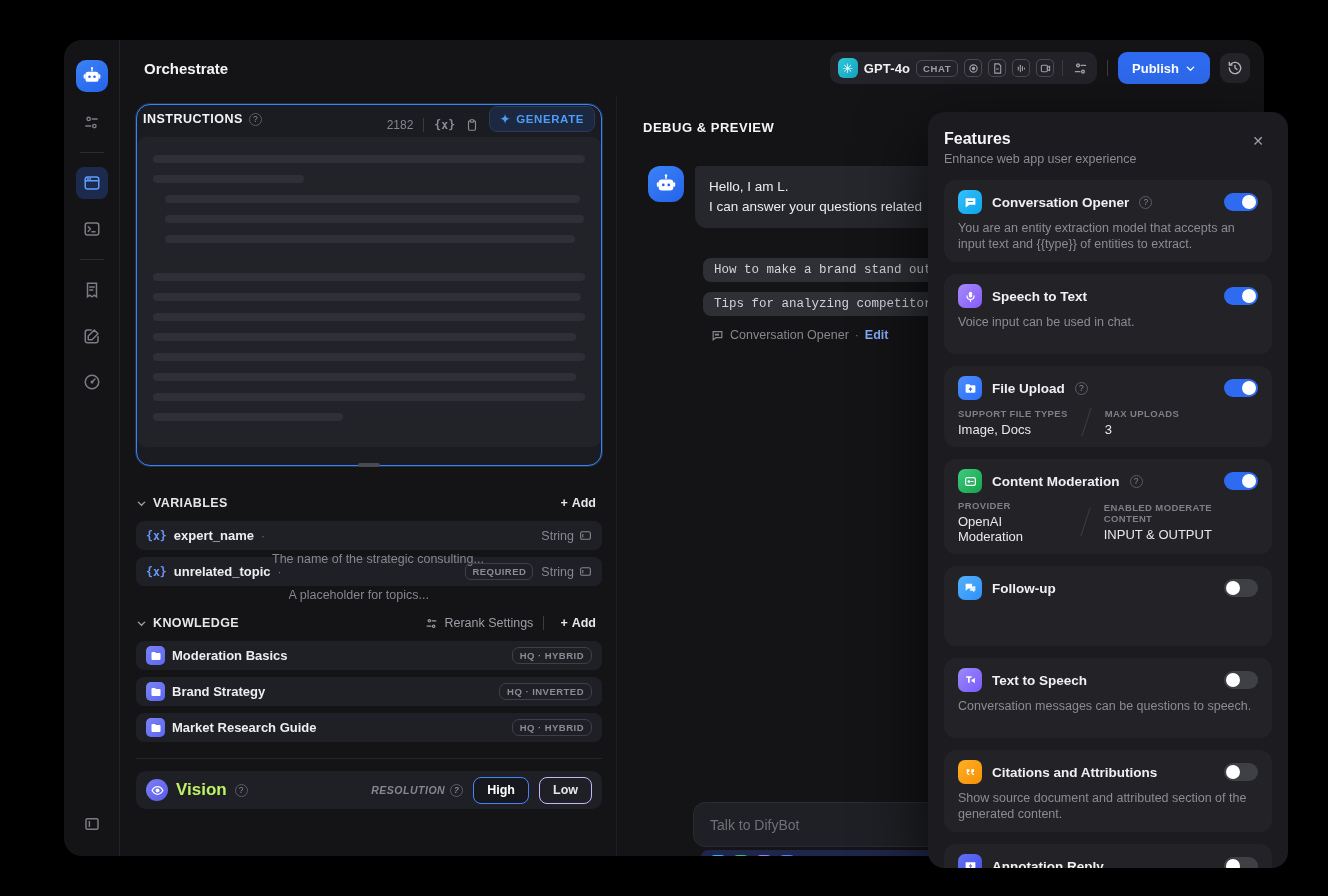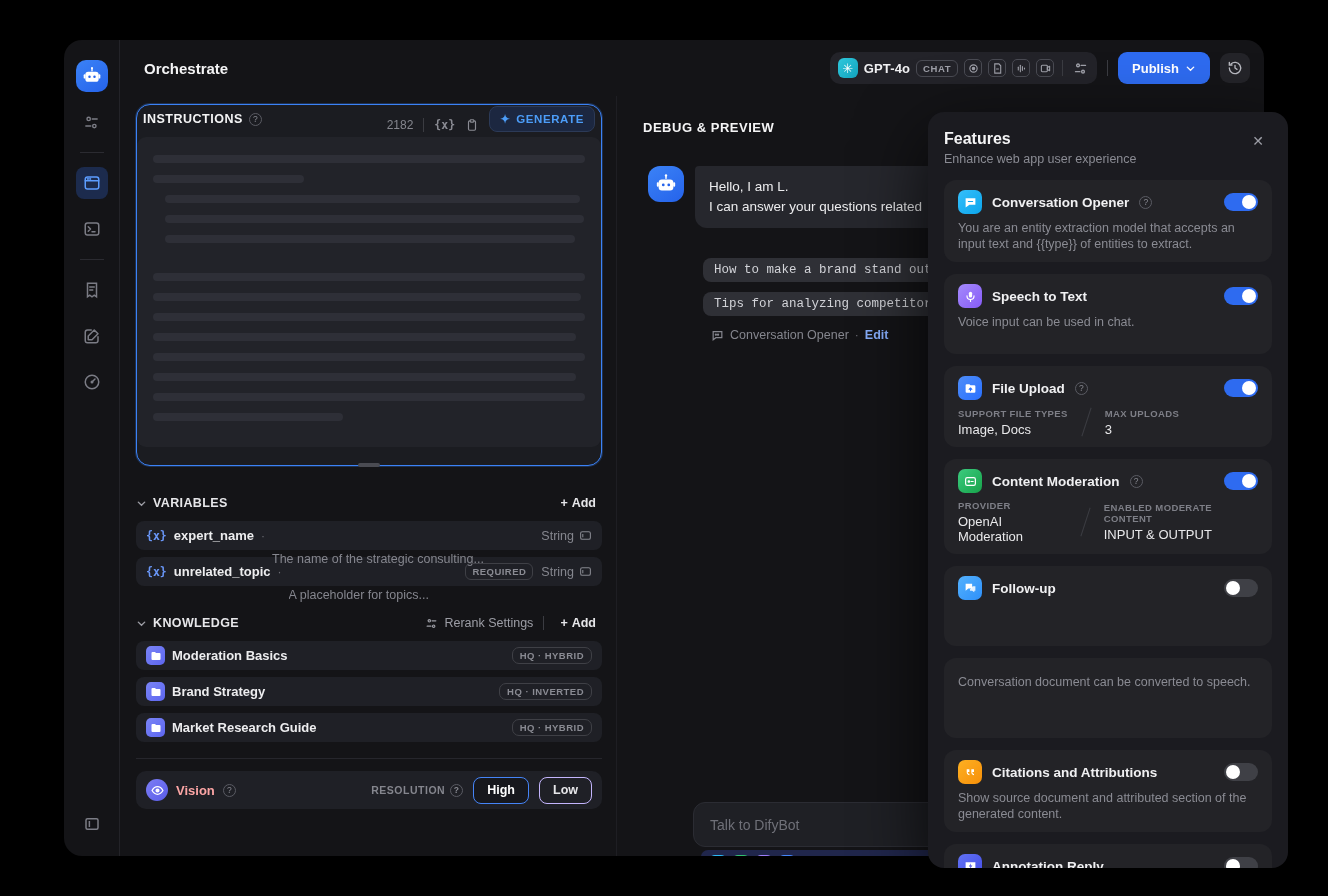--- a/index.html
+++ b/index.html
@@ -58,22 +58,22 @@
   .vdesc{color:#85868e;font-size:12.5px;white-space:nowrap;overflow:hidden;margin-top:47px;}
   .rright{margin-left:auto;display:flex;align-items:center;gap:8px;flex:0 0 auto;}
   .req-badge{border:1px solid #3f4046;color:#8a8b93;font-size:9.5px;font-weight:700;letter-spacing:.05em;border-radius:6px;padding:2px 6px;}
   .vtype{color:#85868e;font-size:12.5px;display:flex;align-items:center;gap:5px;}
   .kfolder{width:19px;height:19px;border-radius:5px;background:linear-gradient(135deg,#7a84f6,#5d66f0);display:flex;align-items:center;justify-content:center;color:#fff;flex:0 0 auto;}
   .kname{color:#ededef;font-size:13px;font-weight:600;}
   .kbadge{border:1px solid #3f4046;color:#8a8b93;font-size:9.5px;font-weight:700;letter-spacing:.05em;border-radius:7px;padding:2px 7px;}
   .vision-wrap{border-top:1px solid #26262c;margin-top:16px;padding-top:12px;}
   .vision-row{display:flex;align-items:center;background:#1f2026;border-radius:10px;height:38px;padding:0 10px;gap:8px;}
   .vision-ic{width:22px;height:22px;border-radius:50%;background:linear-gradient(135deg,#7c7ef5,#5a5ce8);display:flex;align-items:center;justify-content:center;color:#fff;}
-  .vision-name{color:#fca5a5;font-size:13px;font-weight:700;}
-  .res-label{color:#85868e;font-size:10.5px;font-weight:700;letter-spacing:.05em;display:flex;align-items:center;gap:5px;}
+  .vision-name{color:#bef264;font-size:17px;font-weight:700;}
+  .res-label{color:#85868e;font-size:10.5px;font-weight:700;letter-spacing:.05em;display:flex;align-items:center;gap:5px;font-style:italic;}
   .res-btn{height:27px;padding:0 13px;border-radius:8px;border:1px solid #c4b5fd;background:transparent;color:#e6e6e9;font-size:12.5px;font-weight:600;cursor:pointer;}
   .res-btn.selected{border:1.5px solid #4584f7;background:#17181d;color:#fff;}
 
   
   .debug{position:absolute;left:552px;top:56px;right:0;bottom:0;border-left:1px solid #1e1e23;}
   .debug-title{position:absolute;left:26px;top:24px;color:#f4f4f5;font-size:13px;font-weight:700;letter-spacing:.04em;}
   .bot-avatar{position:absolute;left:31px;top:70px;width:36px;height:36px;border-radius:12px;background:linear-gradient(145deg,#3b82f6,#2563eb);display:flex;align-items:center;justify-content:center;}
   .bubble{position:absolute;left:78px;top:70px;width:470px;background:#26272d;border-radius:4px 12px 12px 12px;padding:11px 14px;color:#ececee;font-size:13.5px;line-height:20px;}
   .chips{position:absolute;left:86px;display:flex;gap:8px;}
   .chip{background:#2f3036;border-radius:8px;color:#d2d3d8;font-size:12.5px;padding:5px 11px;white-space:nowrap;cursor:pointer;font-family:Liberation Mono, monospace;}
@@ -544,21 +544,31 @@
                 <path d="M3 3h12v9H8l-5 4z"></path>
                 <path d="M16 8h5v8h-2v3l-4-3h-4v-2" fill="#fff" opacity=".85"></path>
               </svg>
             </span>
         <span class="fcard-title">Follow-up</span>
         <span class="toggle"></span>
       </div>
     </div>
 
     <div class="fcard">
-      <div class="fcard-desc">Conversation document can be converted to speech.</div>
+      <div class="fcard-head">
+        <span class="ficon ic-tts">
+              <svg width="13" height="13" viewBox="0 0 24 24" fill="#fff">
+                <path d="M4 4h10v3h-3.5v9h-3V7H4z"></path>
+                <path d="M16 10l4-3v10l-4-3h-2v-4z"></path>
+              </svg>
+            </span>
+        <span class="fcard-title">Text to Speech</span>
+        <span class="toggle"></span>
+      </div>
+      <div class="fcard-desc">Conversation messages can be questions to speech.</div>
     </div>
 
     <div class="fcard">
       <div class="fcard-head">
         <span class="ficon ic-cite">
               <svg width="13" height="13" viewBox="0 0 24 24" fill="#fff">
                 <path d="M5 6h5v5H7c0 2 1 3 3 3.5v2.5C6 16.5 5 13.5 5 11z"></path>
                 <path d="M13.5 6h5v5h-3c0 2 1 3 3 3.5v2.5c-4-.5-5-3.5-5-6z"></path>
               </svg>
             </span>

